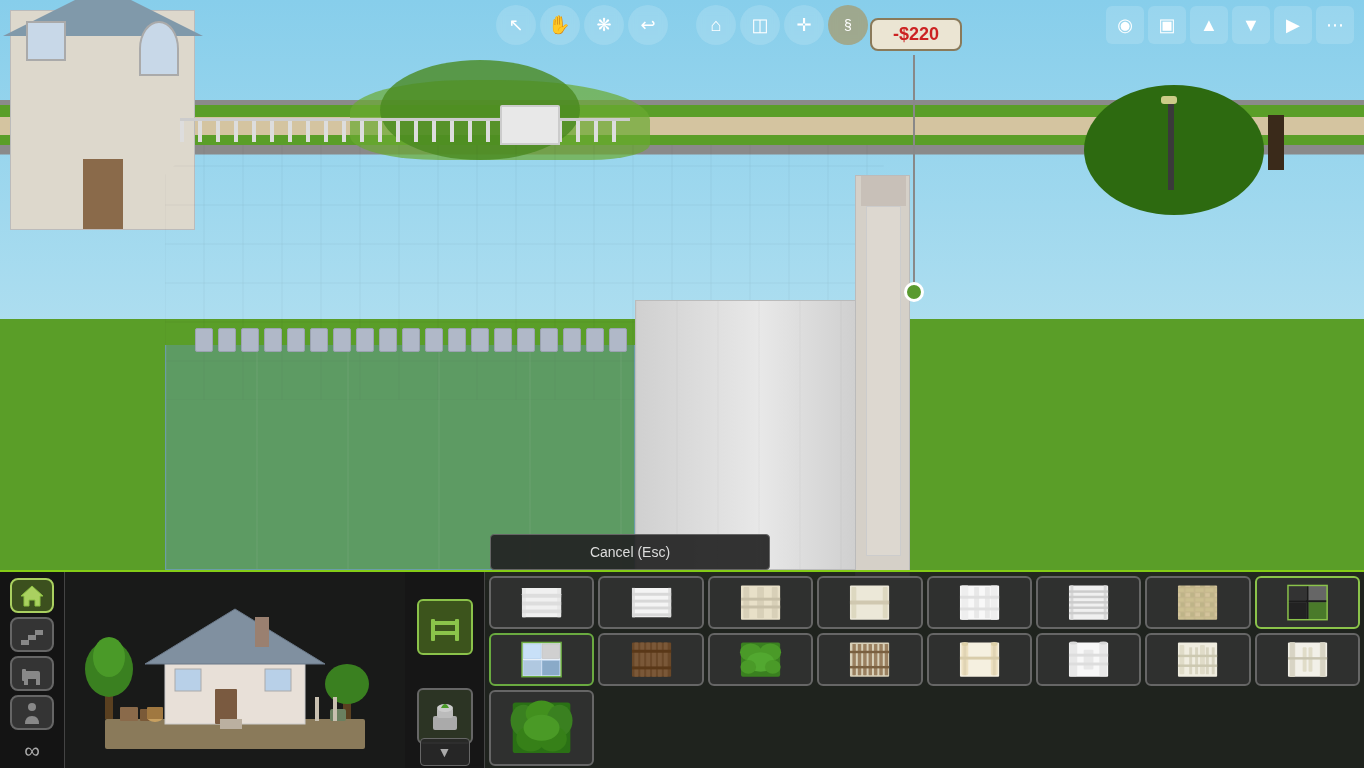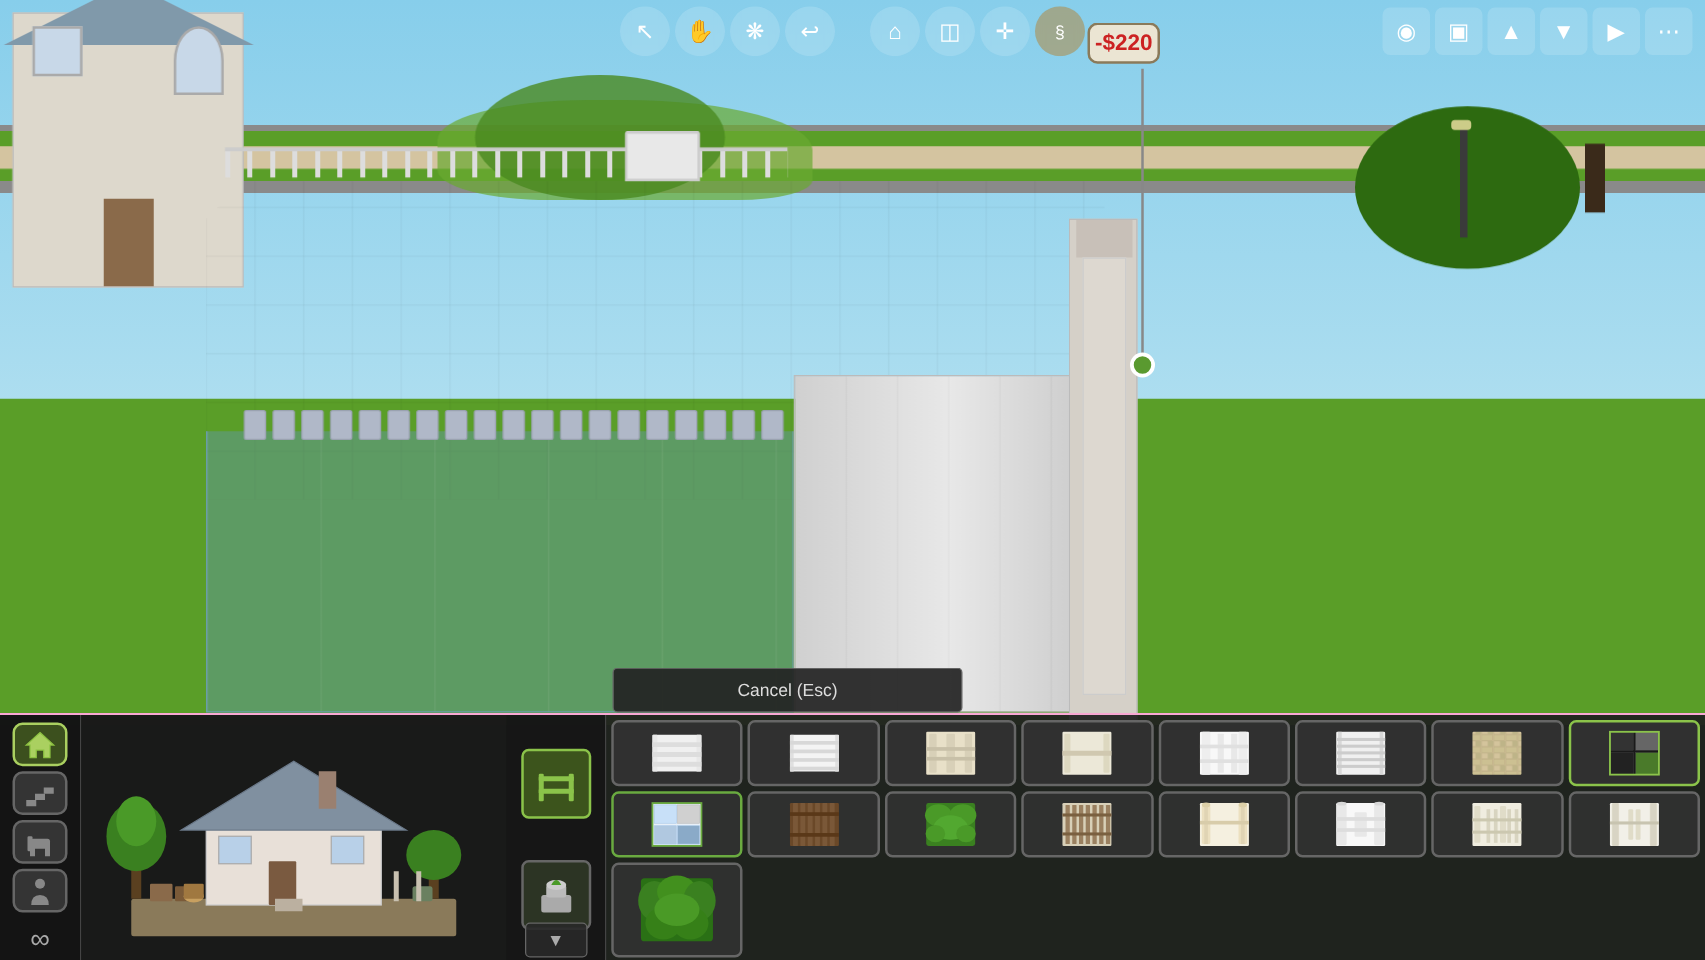--- a/index.html
+++ b/index.html
@@ -37,21 +37,21 @@
     }
 
     
     .price-tooltip {
       position: absolute;
       top: 18px;
       left: 870px;
       background: rgba(240,230,210,0.95);
       border: 2px solid #8a7a5a;
       border-radius: 8px;
-      padding: 4px 4px;
+      padding: 4px 21px;
       font-size: 18px;
       font-weight: bold;
       color: #cc2222;
       z-index: 100;
     }
 
     .tooltip-line {
       position: absolute;
       top: 55px;
       left: 913px;
@@ -73,21 +73,21 @@
       z-index: 100;
     }
 
     
     #ui-panel {
       position: absolute;
       bottom: 0; left: 0;
       width: 1364px;
       height: 198px;
       background: rgba(30, 30, 30, 0.92);
-      border-top: 2px solid #f9a8d4;
+      border-top: 2px solid #84cc16;
     }
 
     
     #left-sidebar {
       position: absolute;
       left: 0; top: 0;
       width: 65px;
       height: 198px;
       background: rgba(20,20,20,0.95);
       display: flex;

